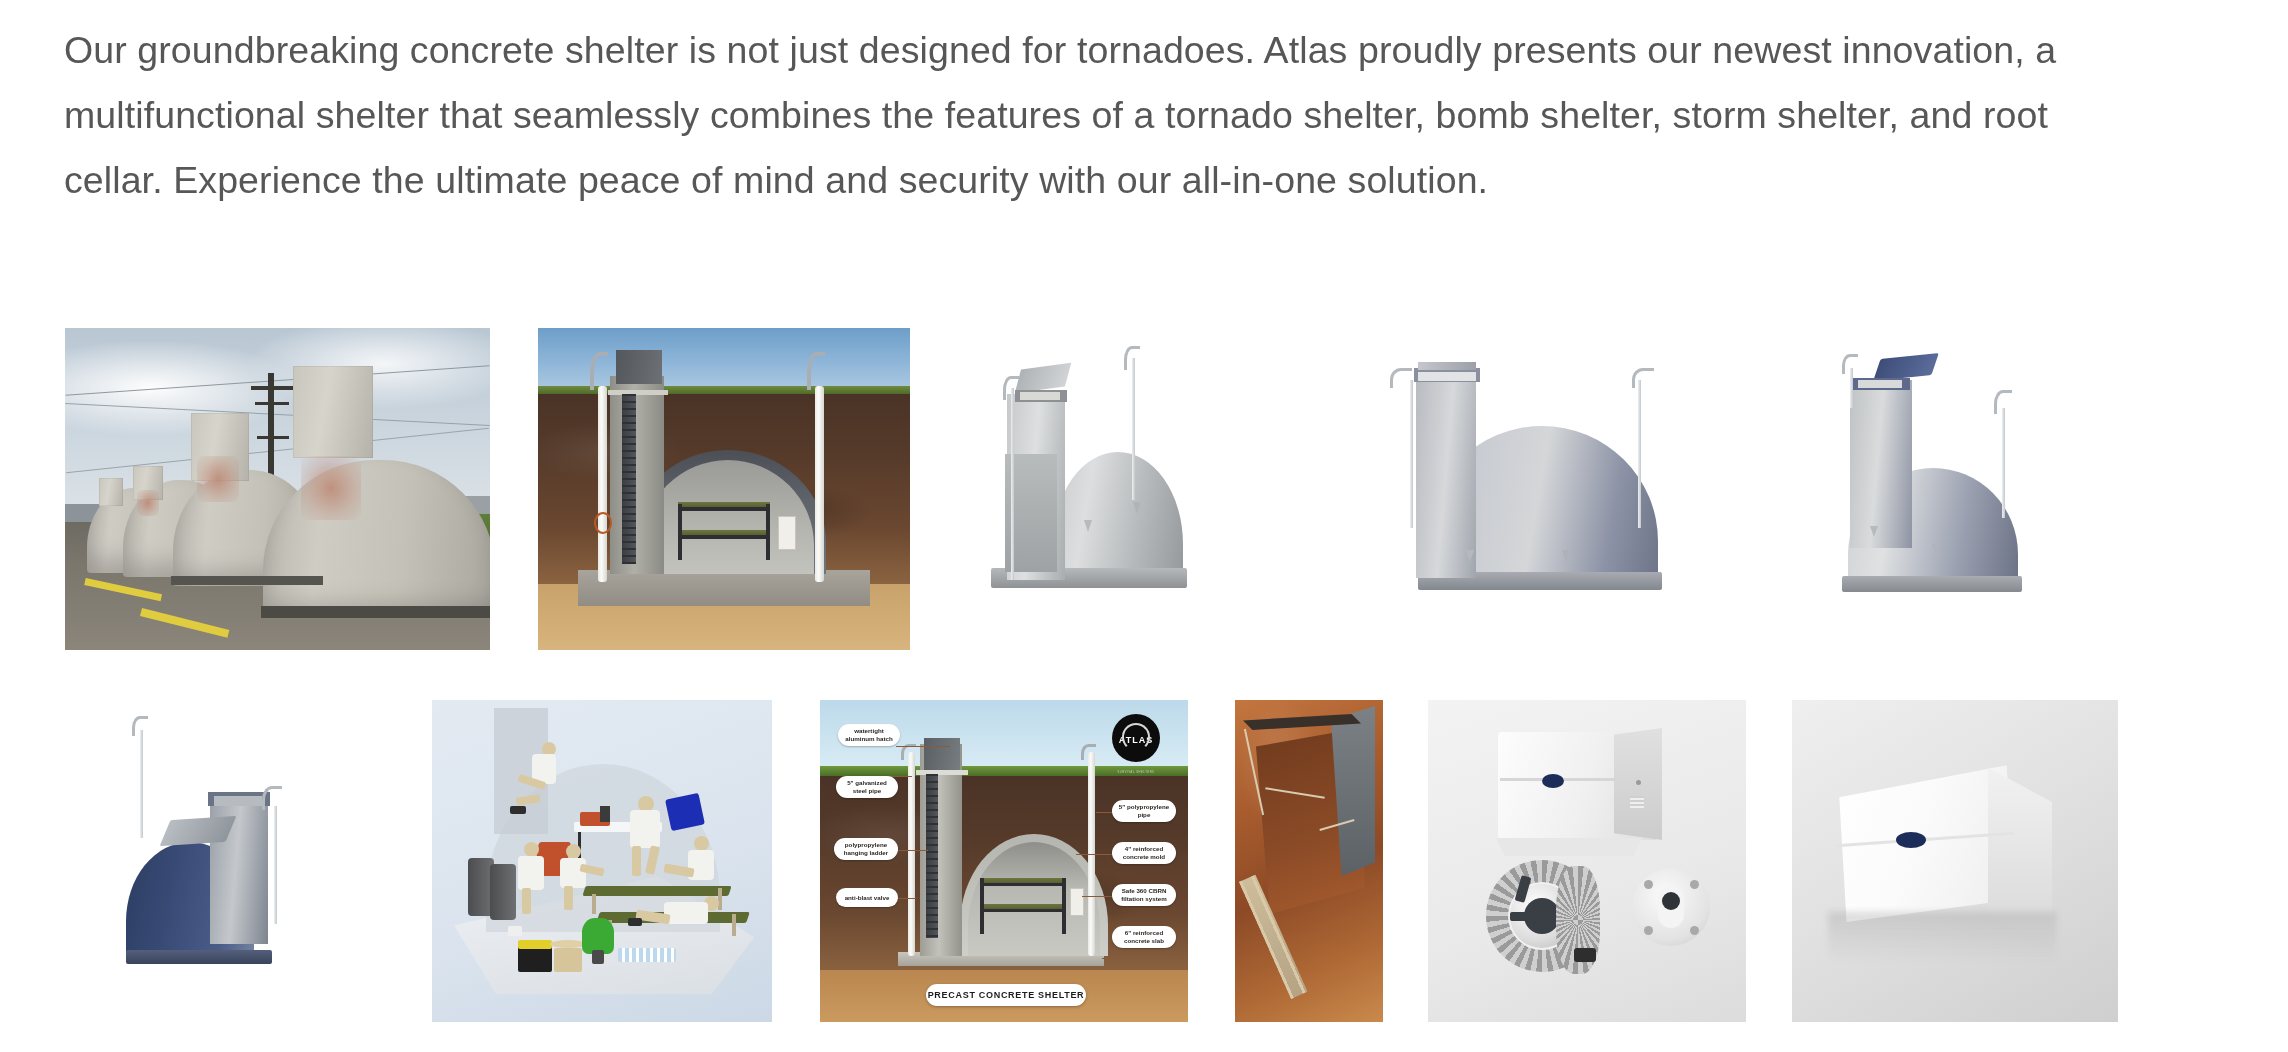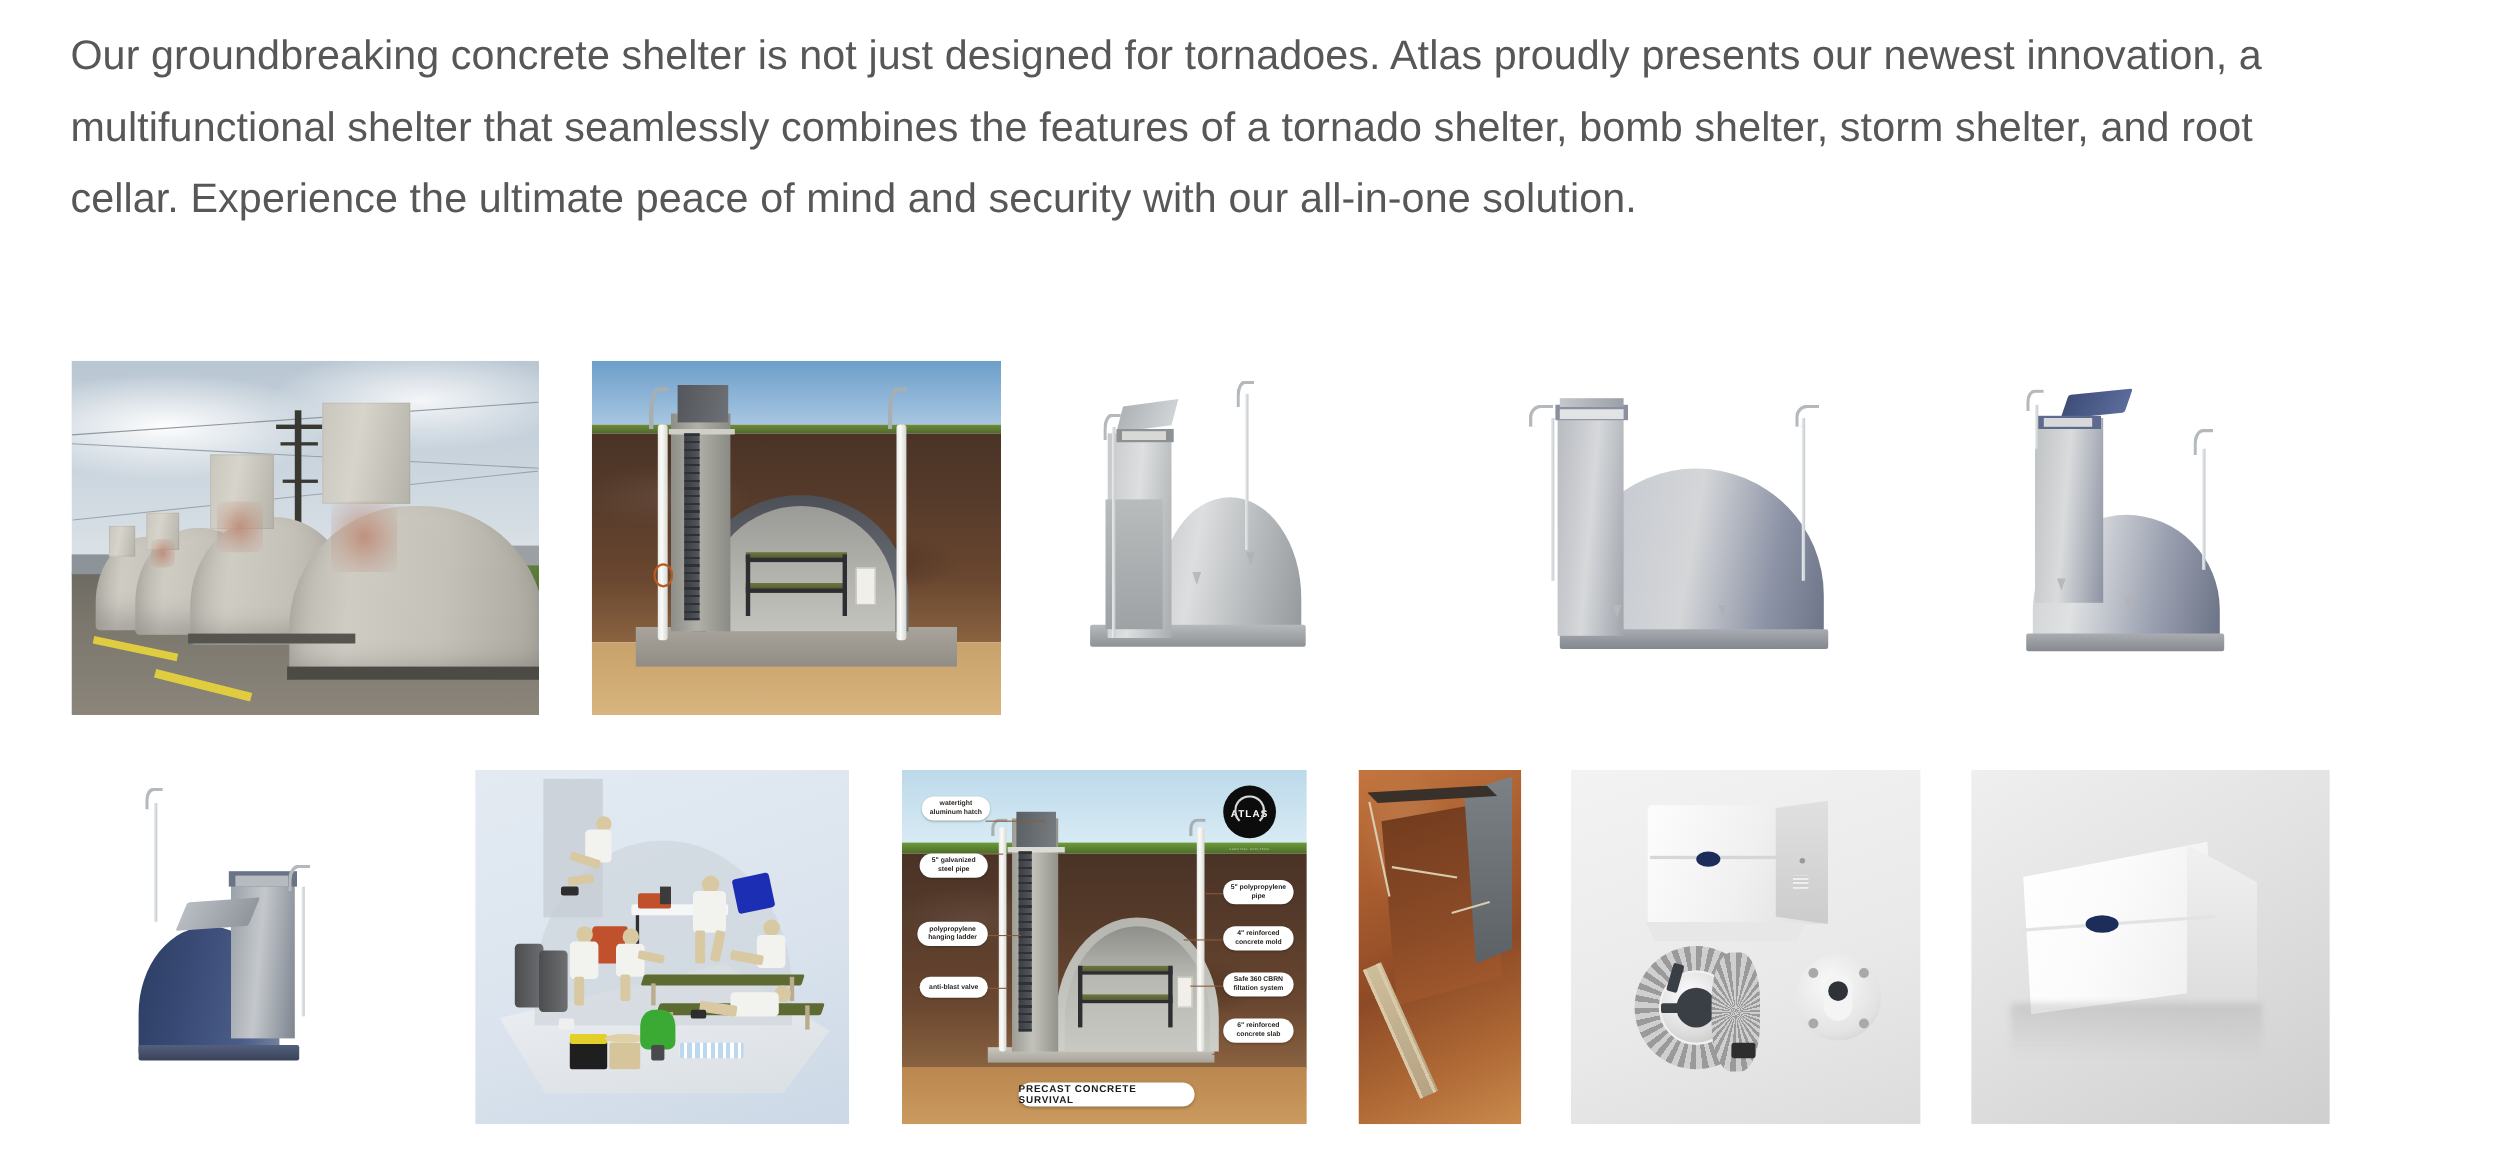--- a/index.html
+++ b/index.html
@@ -494,21 +494,21 @@
         <div class="pill" style="left:292px;top:184px;width:64px;height:22px;font-size:6.2px;">Safe 360 CBRN filtation system</div>
         <div class="pill" style="left:292px;top:226px;width:64px;height:22px;font-size:6.2px;">6" reinforced concrete slab</div>
 
         <div class="atlas-logo" style="left:292px;top:14px;width:48px;height:48px;gap:26px;">
           <div class="atlas-arc" style="left:10px;top:9px;width:28px;height:28px;"></div>
           <div class="atlas-tref" style="width:15px;height:15px;margin-top:6px;"></div>
           <div class="atlas-name" style="font-size:9px;margin-top:1px;">ATLAS</div>
           <div class="atlas-sub" style="font-size:2.6px;">SURVIVAL SHELTERS</div>
         </div>
 
-        <div class="caption-pill" style="left:106px;top:284px;width:160px;height:22px;font-size:9px;">PRECAST CONCRETE SURVIVAL</div>
+        <div class="caption-pill" style="left:106px;top:284px;width:160px;height:22px;font-size:9px;">PRECAST CONCRETE SHELTER</div>
       </div>
     </div>
 
     <div class="thumb" style="left:1235px; top:0; width:148px; height:322px;">
       <div class="scene">
         <div class="exbg"></div>
         <div class="expit" style="left:14px;top:28px;width:116px;height:186px;
              clip-path:polygon(6% 10%, 96% 0%, 100% 86%, 18% 100%);"></div>
         <div style="position:absolute;left:96px;top:6px;width:44px;height:170px;
              background:linear-gradient(180deg,#7c8186,#5c6165);

